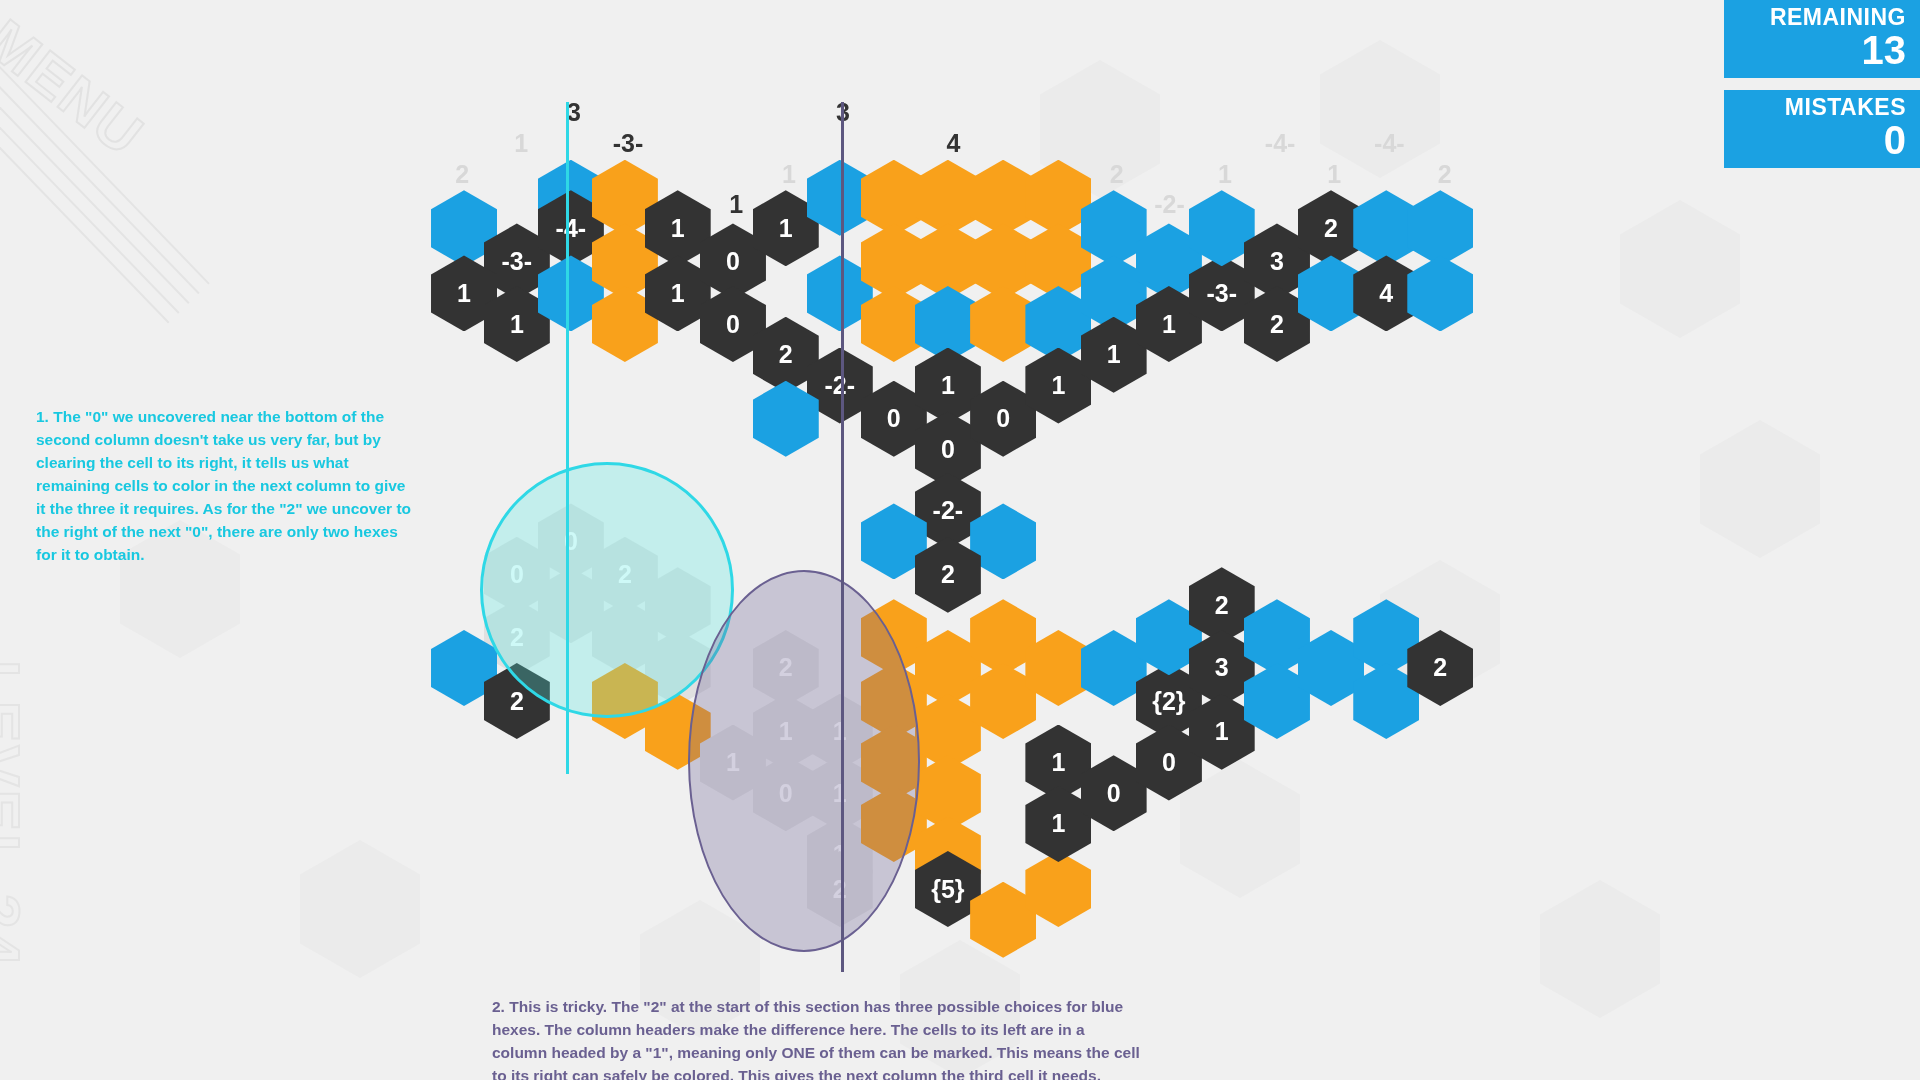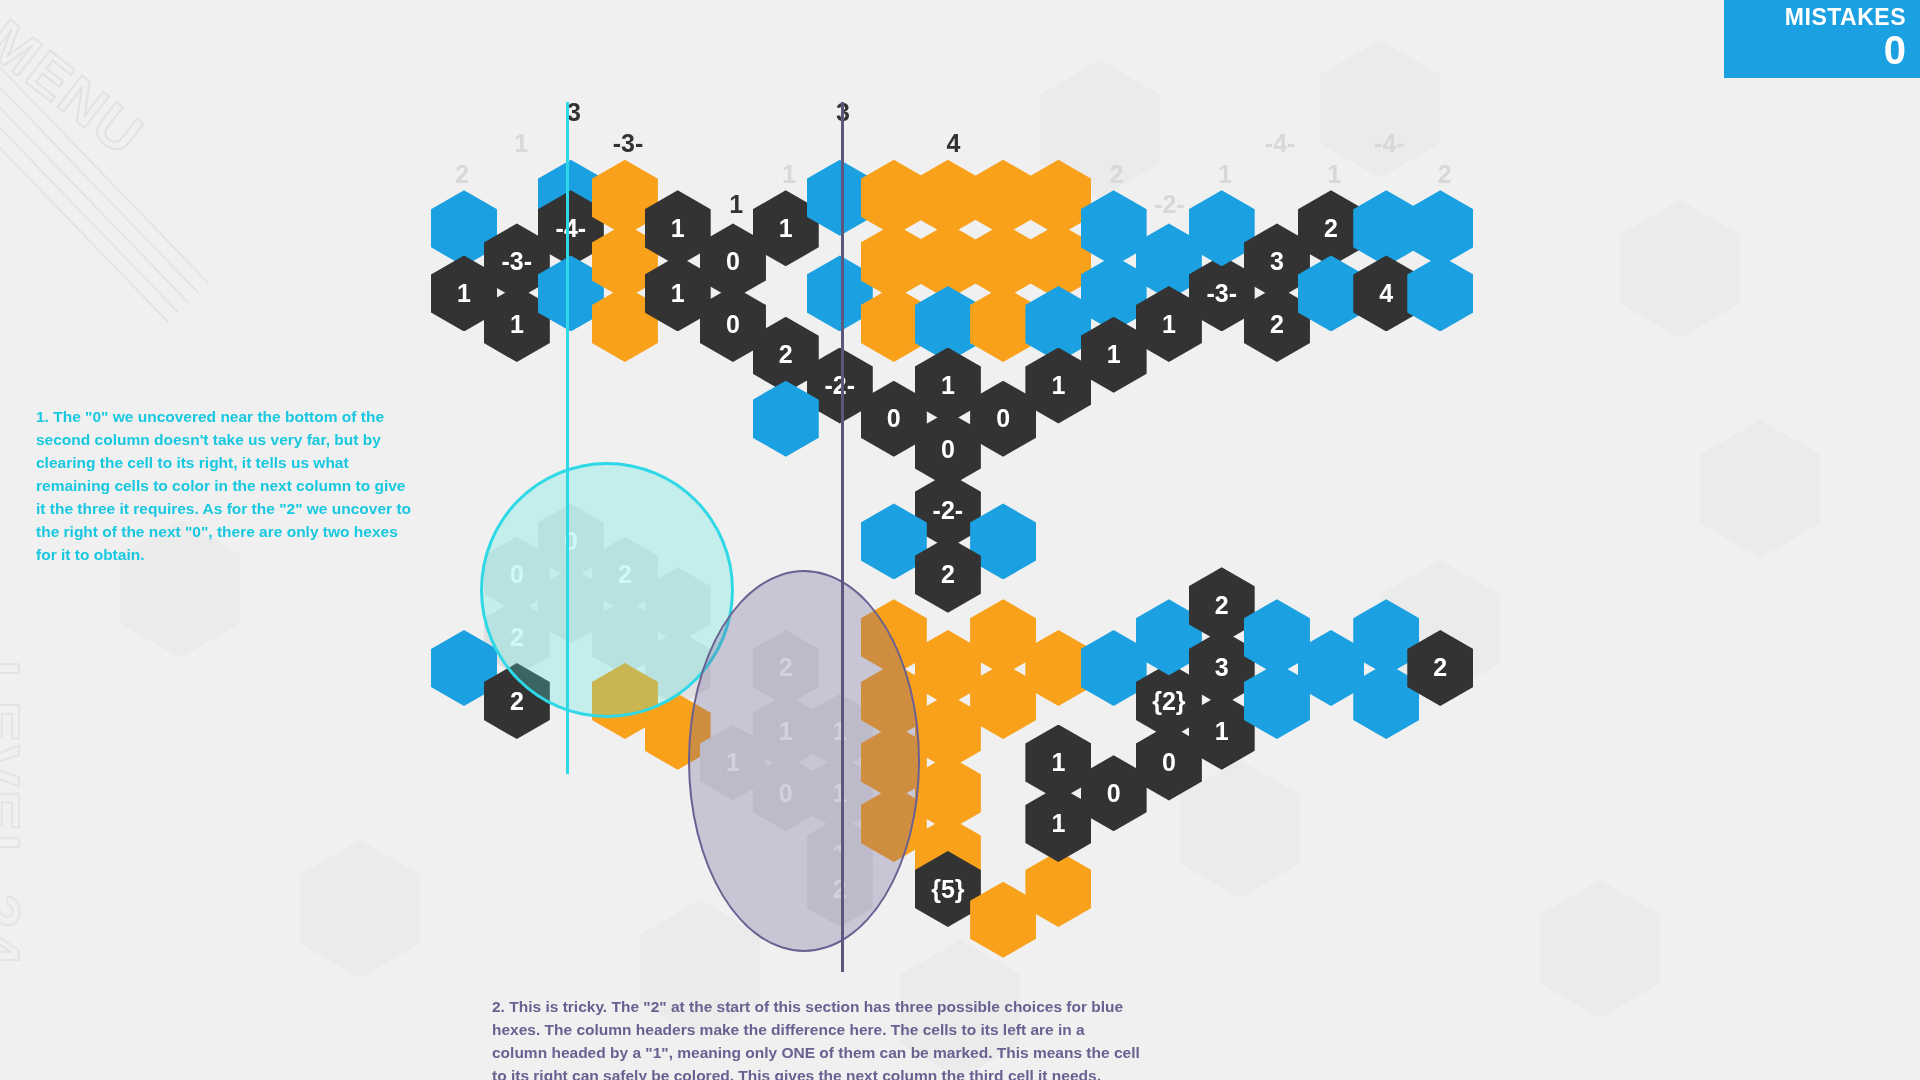--- a/index.html
+++ b/index.html
@@ -93,20 +93,24 @@
   <div class="bg-hex" style="left:300px;top:840px;"></div>
   <div class="bg-hex" style="left:120px;top:520px;"></div>
   <div class="bg-hex" style="left:640px;top:900px;"></div>
   <div class="bg-hex" style="left:1540px;top:880px;"></div>
 </div>
 
 <div class="menu-word">MENU</div>
 <div class="level-word">LEVEL 24</div>
 
 <div class="hud">
+  <div class="hud-box">
+    <div class="hud-label">REMAINING</div>
+    <div class="hud-value">13</div>
+  </div>
   <div class="hud-box">
     <div class="hud-label">MISTAKES</div>
     <div class="hud-value">0</div>
   </div>
 </div>
 
 <div class="board" id="board">
     <div class="colhead dim" style="left: 432.256px; top: 159.64px;">2</div>
     <div class="colhead dim" style="left: 491.2px; top: 128.94px;">1</div>
     <div class="colhead" style="left: 544.004px; top: 98.24px;">3</div>

